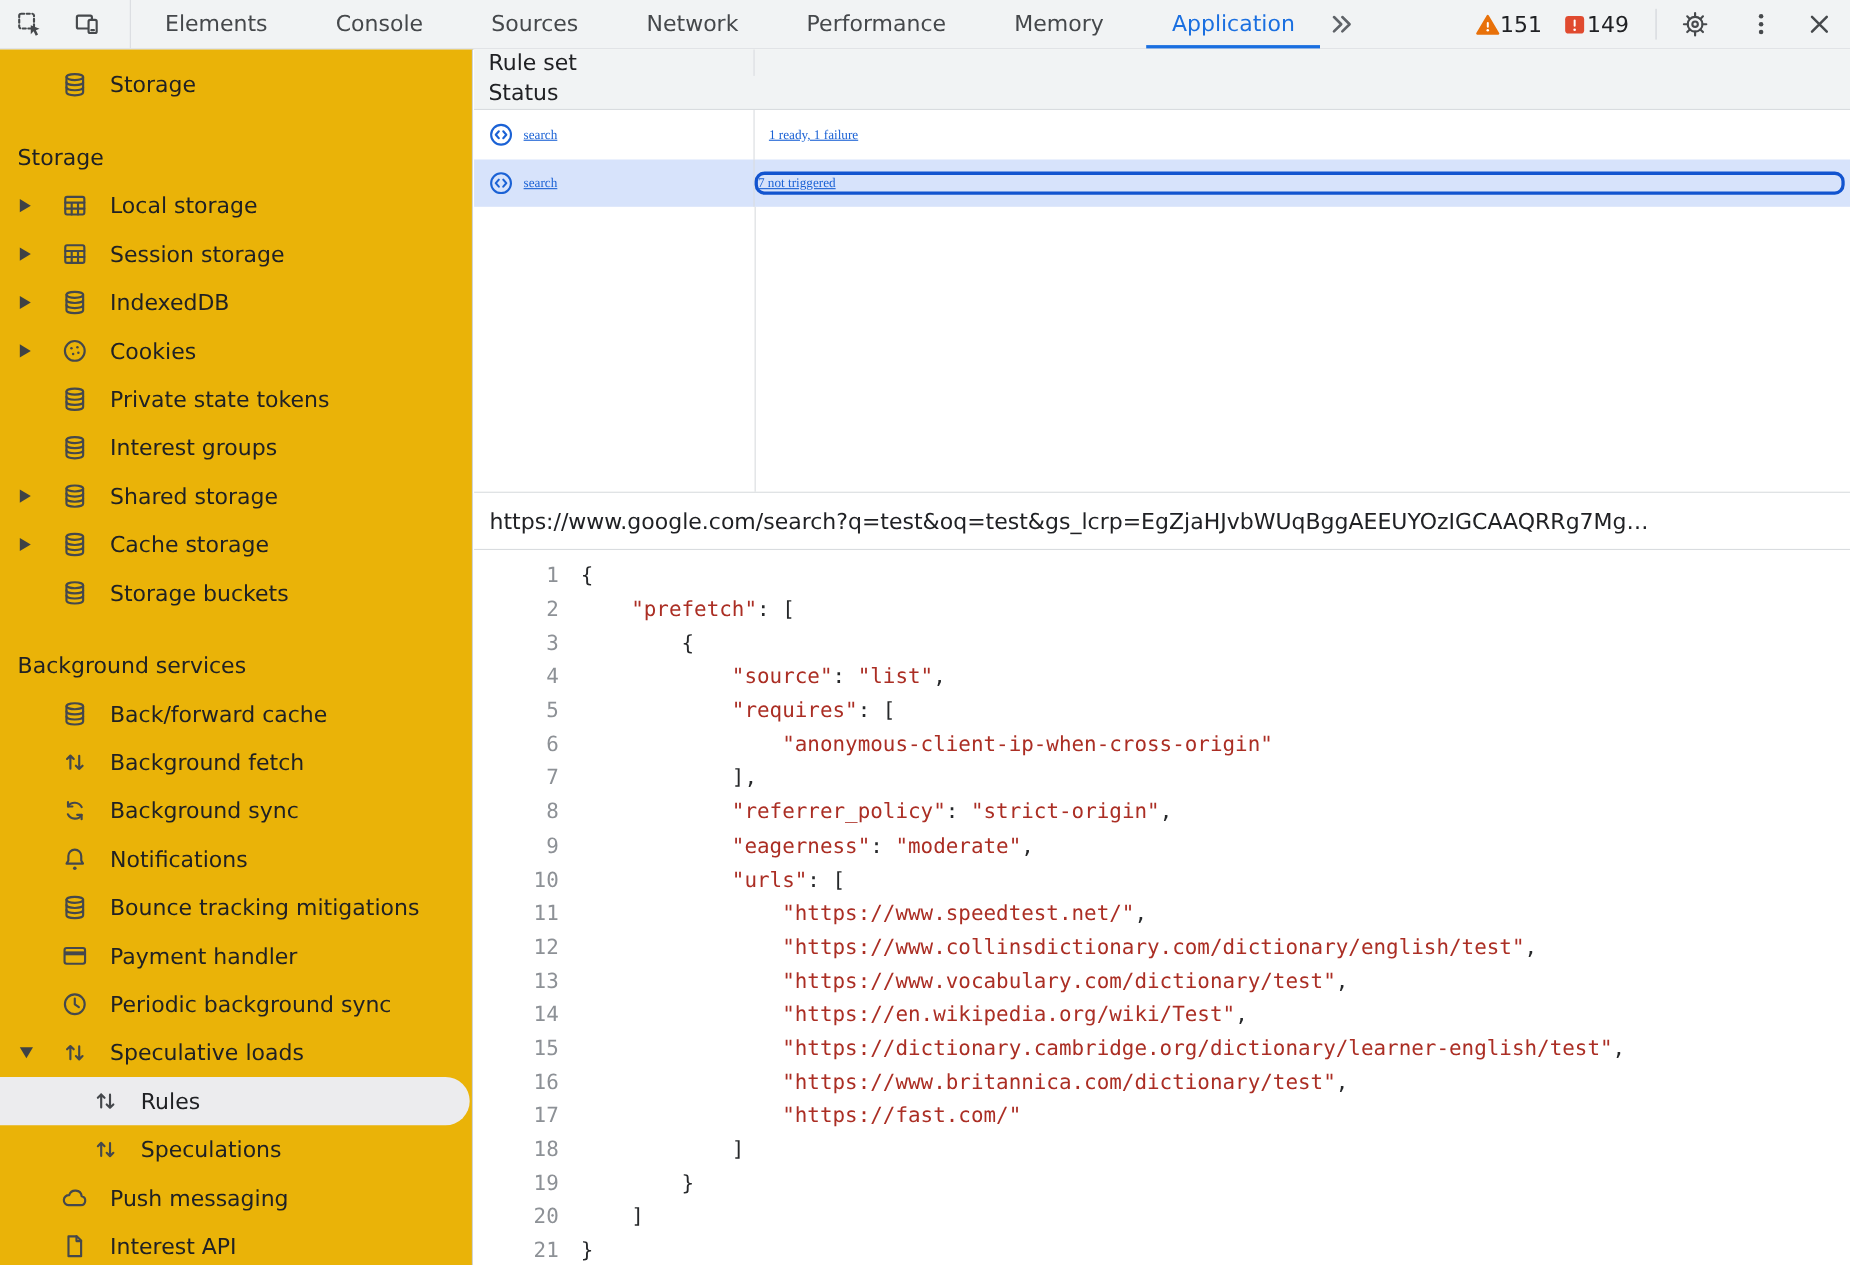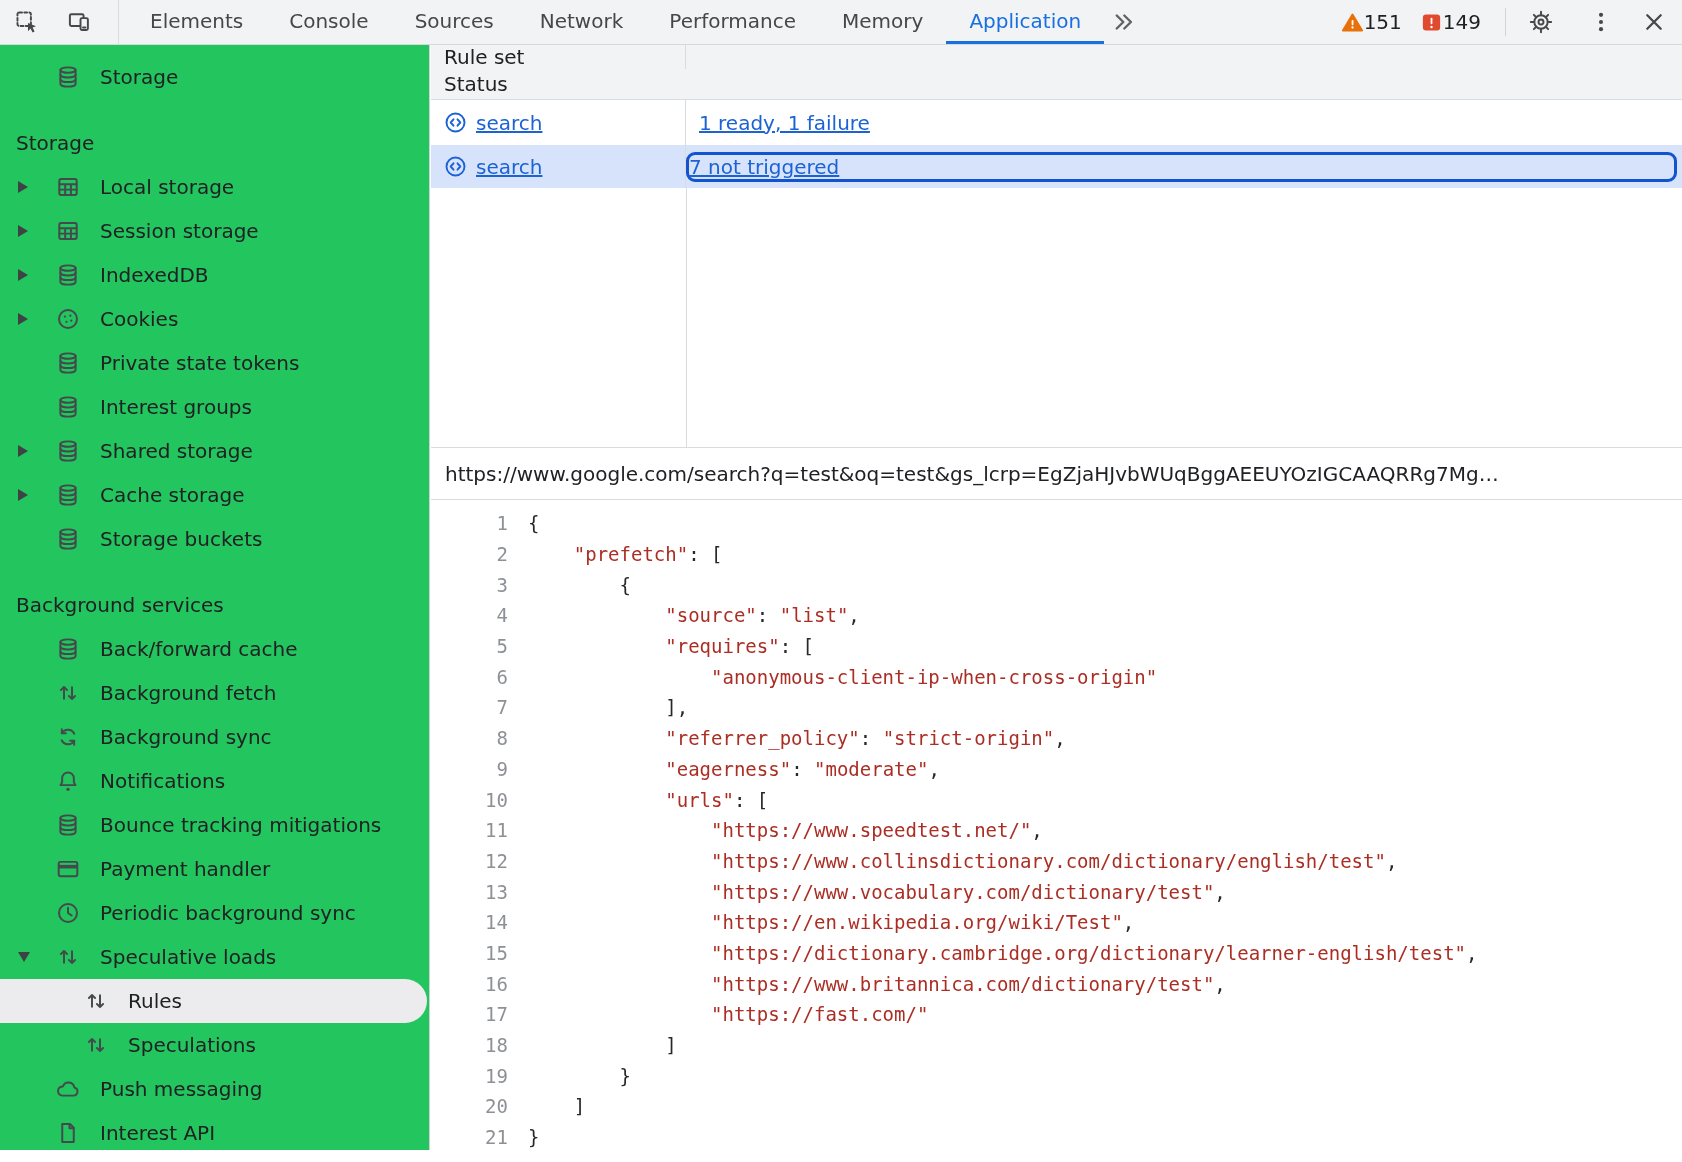--- a/index.html
+++ b/index.html
@@ -6,21 +6,21 @@
               background:#fff; font-family:"DejaVu Sans", sans-serif; }
   * { box-sizing:border-box; }
 
   
   .toolbar { position:absolute; top:0; left:0; right:0; height:45px; background:#f1f3f4;
              border-bottom:1px solid #d6d9dc; display:flex; align-items:center; color:#46494c; }
   .tbtn { width:26px; height:26px; flex:0 0 26px; }
   .tbtn.inspect { margin-left:14px; }
   .tbtn.devices { margin-left:26px; }
   .tool-vsep { width:1px; height:44px; background:#dadce0; margin-left:26px; }
-  .tabs { display:flex; height:44px; margin-left:8px; }
+  .tabs { display:flex; height:44px; margin-left:8px;gap:16px; }
   .tab { padding:0 23px; display:flex; align-items:center; font-size:20px; color:#45484b;
          border-bottom:3px solid transparent; }
   .tab.active { color:#1a6fe0; border-bottom-color:#1a6fe0; }
   .tbtn.more { margin-left:6px; align-self:center; color:#5f6368; }
   .toolbar-right { margin-left:auto; display:flex; align-items:center; }
   .badge { display:flex; align-items:center; gap:0; font-size:20px; color:#202124; }
   .badge.warn { margin-right:18px; }
   .badge.issue { margin-right:24px;justify-content:space-between; }
   .tool-vsep2 { width:1px; height:28px; background:#d0d3d7; margin-right:22px; }
   .tbtn.gear { margin-right:34px; }
@@ -35,38 +35,38 @@
   .i26 { width:26px; height:26px; }
   .icon svg .s { stroke:currentColor; fill:none; stroke-width:1.8; stroke-linecap:round; stroke-linejoin:round; }
   .icon svg .f { fill:currentColor; stroke:none; }
   .icon svg .fs { fill:currentColor; stroke:currentColor; stroke-width:2; stroke-linejoin:round; }
   .icon svg .wf { fill:#fff; stroke:none; }
   .icon svg .bgf { fill:#f1f3f4; stroke:currentColor; stroke-width:1.8; }
   .warncol { color:#e8710a; }
   .issuecol { color:#e04a2f; }
 
   
-  .sidebar { position:absolute; top:45px; left:0; width:430px; bottom:12px; background:#22c55e;
+  .sidebar { position:absolute; top:45px; left:0; width:430px; bottom:12px; background:#eab308;
              border-right:1px solid #cfd3d6; padding-top:10px; font-size:20px; color:#202124; overflow:hidden; }
   .shead { height:44px; display:flex; align-items:center; padding-left:16px; margin-top:22px; color:#202124; }
   .srow { height:44px; display:flex; align-items:center; padding-left:18px; }
   .srow.lvl1 { padding-left:46px; }
   .srow.selected { background:#ececee; border-radius:0 22px 22px 0; width:427px; }
   .exp { width:37px; display:flex; align-items:center; }
   .tri-r { width:0; height:0; border-left:10px solid #3f4245; border-top:6px solid transparent; border-bottom:6px solid transparent; }
   .tri-d { width:0; height:0; border-top:10px solid #3f4245; border-left:6px solid transparent; border-right:6px solid transparent; }
   .sicon { color:#45484c; margin-right:19px; }
   .slabel { white-space:nowrap; }
 
   
   .main { position:absolute; left:431px; top:45px; right:0; bottom:0; background:#fff; }
   .thead { height:55px; background:#f1f3f4; border-bottom:1px solid #d9dcdf; display:flex; font-size:20px; color:#202124;flex-direction:column; }
   .cell1 { width:255px; border-right:1px solid #d9dcdf; display:flex; align-items:center; padding-left:13px; }
   .cell2 { flex:1; display:flex; align-items:center; padding-left:13px; }
-  .t-row { height:45px; display:flex; font-size:20px; background:#fff; }
+  .t-row { height:45px; display:flex; font-size:12px; background:#fff;font-family:Liberation Serif, serif; }
   .t-row.selected { height:43px; background:#d7e3fb; }
   .cell2.nopad { padding:0; }
   .outline { flex:1; margin-right:5px; border:3px solid #1254cf; border-radius:9px;
              display:flex; align-items:center; background:#d7e3fb; }
   .link { color:#1b62d5; text-decoration:underline; white-space:nowrap; }
   .rlink { display:flex; align-items:center; gap:9px; color:#1b62d5; }
   .tbody-rest { position:relative; height:259px; }
   .tbody-rest::before { content:""; position:absolute; left:255px; top:0; bottom:0; width:1px; background:#d9dcdf; }
 
   .urlbar { height:53px; border-top:1px solid #d9dcdf; border-bottom:1px solid #d9dcdf;

